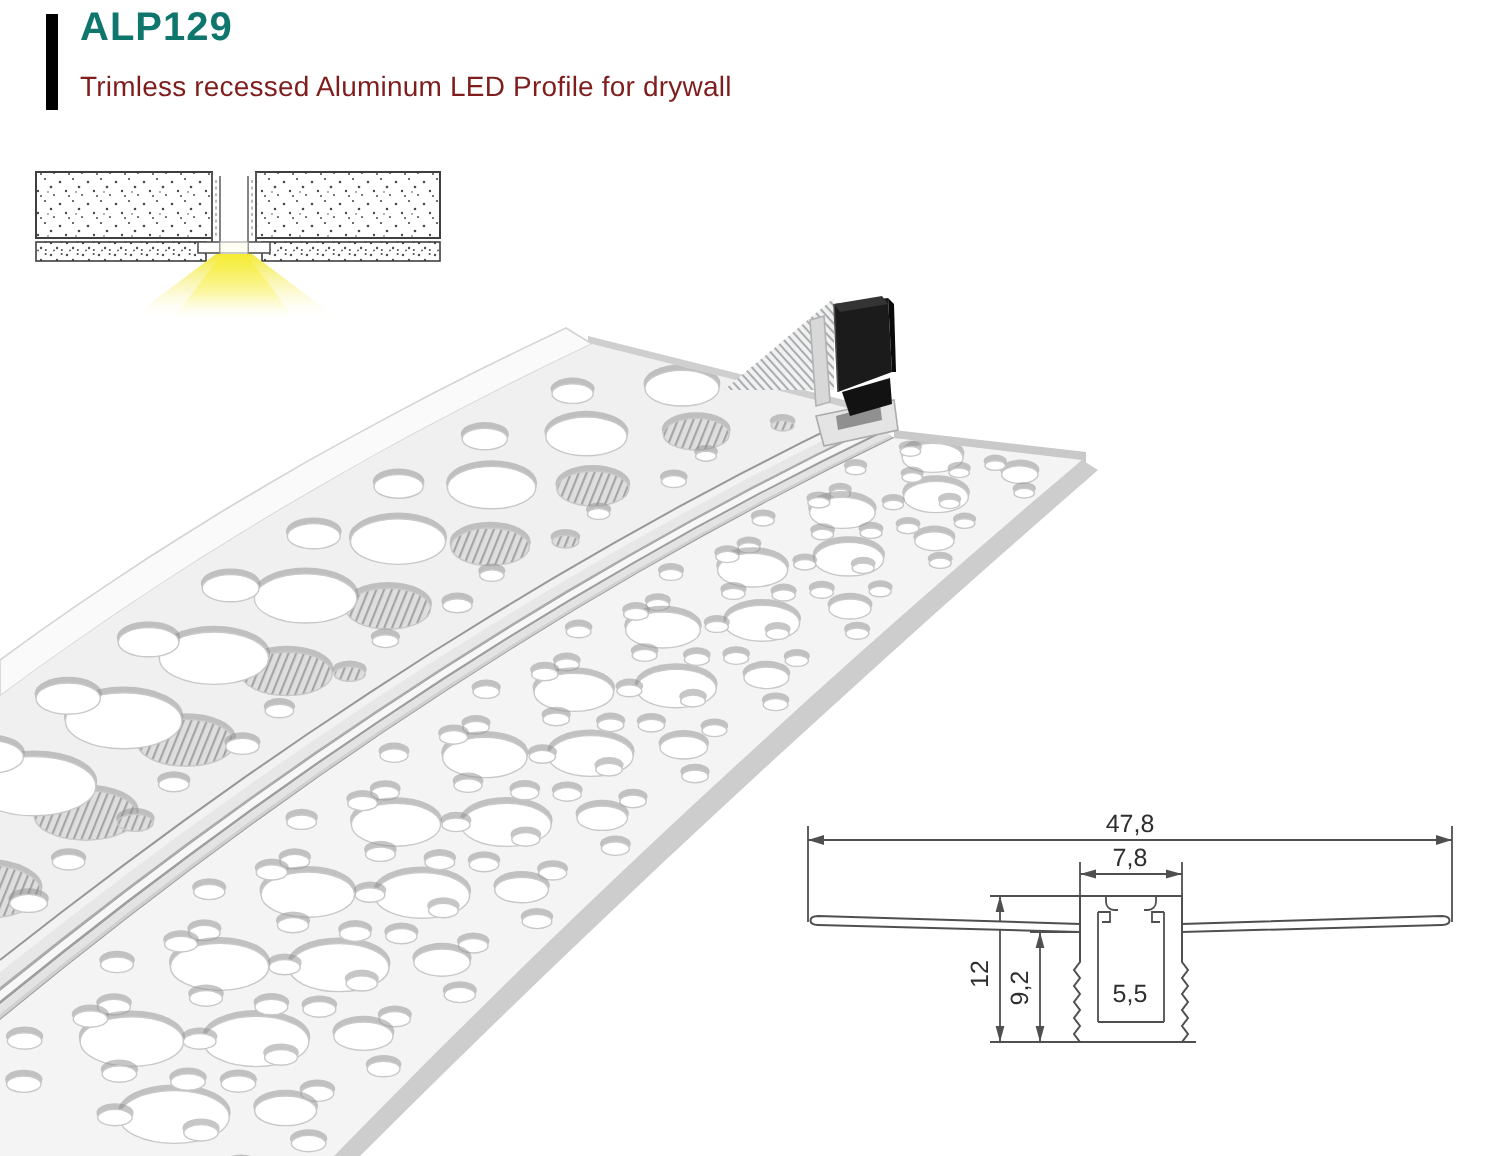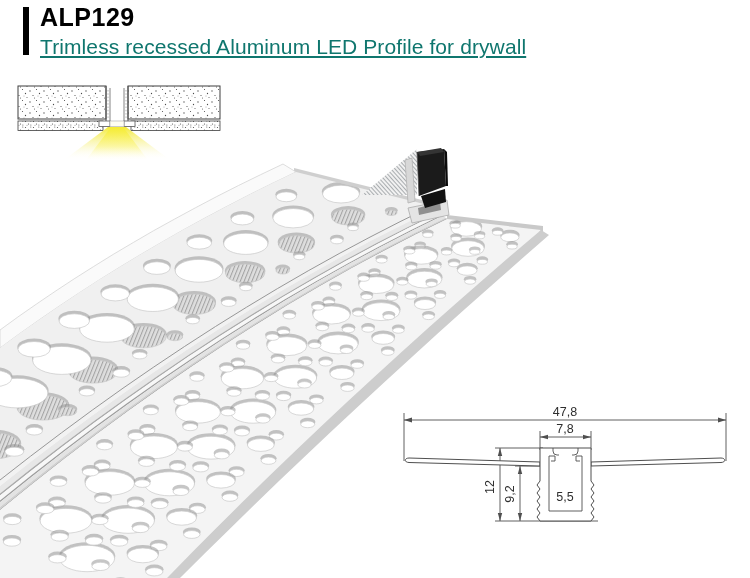--- a/index.html
+++ b/index.html
@@ -1,22 +1,22 @@
 <!DOCTYPE html>
 <html><head>
 <meta charset="utf-8">
 <style>
   html,body{margin:0;padding:0;background:#ffffff;}
   #canvas{position:relative;width:750px;height:578px;background:#ffffff;overflow:hidden;
           font-family:"Liberation Sans",sans-serif;}
   .accent-bar{position:absolute;left:23px;top:7px;width:6px;height:48px;background:#000;}
-  .title{position:absolute;left:40px;top:3px;font-size:25px;font-weight:bold;color:#000000;
+  .title{position:absolute;left:40px;top:3px;font-size:20px;font-weight:bold;color:#0f766e;
          letter-spacing:0.5px;white-space:nowrap;}
-  .subtitle{position:absolute;left:40px;top:35px;font-size:21px;color:#0f766e;
-            letter-spacing:0.1px;white-space:nowrap;text-decoration:underline;}
+  .subtitle{position:absolute;left:40px;top:35px;font-size:14px;color:#7f1d1d;
+            letter-spacing:0.1px;white-space:nowrap;}
   svg{position:absolute;}
   #diagram-svg{left:10px;top:78px;}
   #render-svg{left:0;top:0;}
   #dims-svg{left:390px;top:382px;}
   .dimtxt{font-family:"Liberation Sans",sans-serif;font-size:12.5px;fill:#2e2e2e;}
 </style>
 </head>
 <body>
 
 <div id="canvas">

